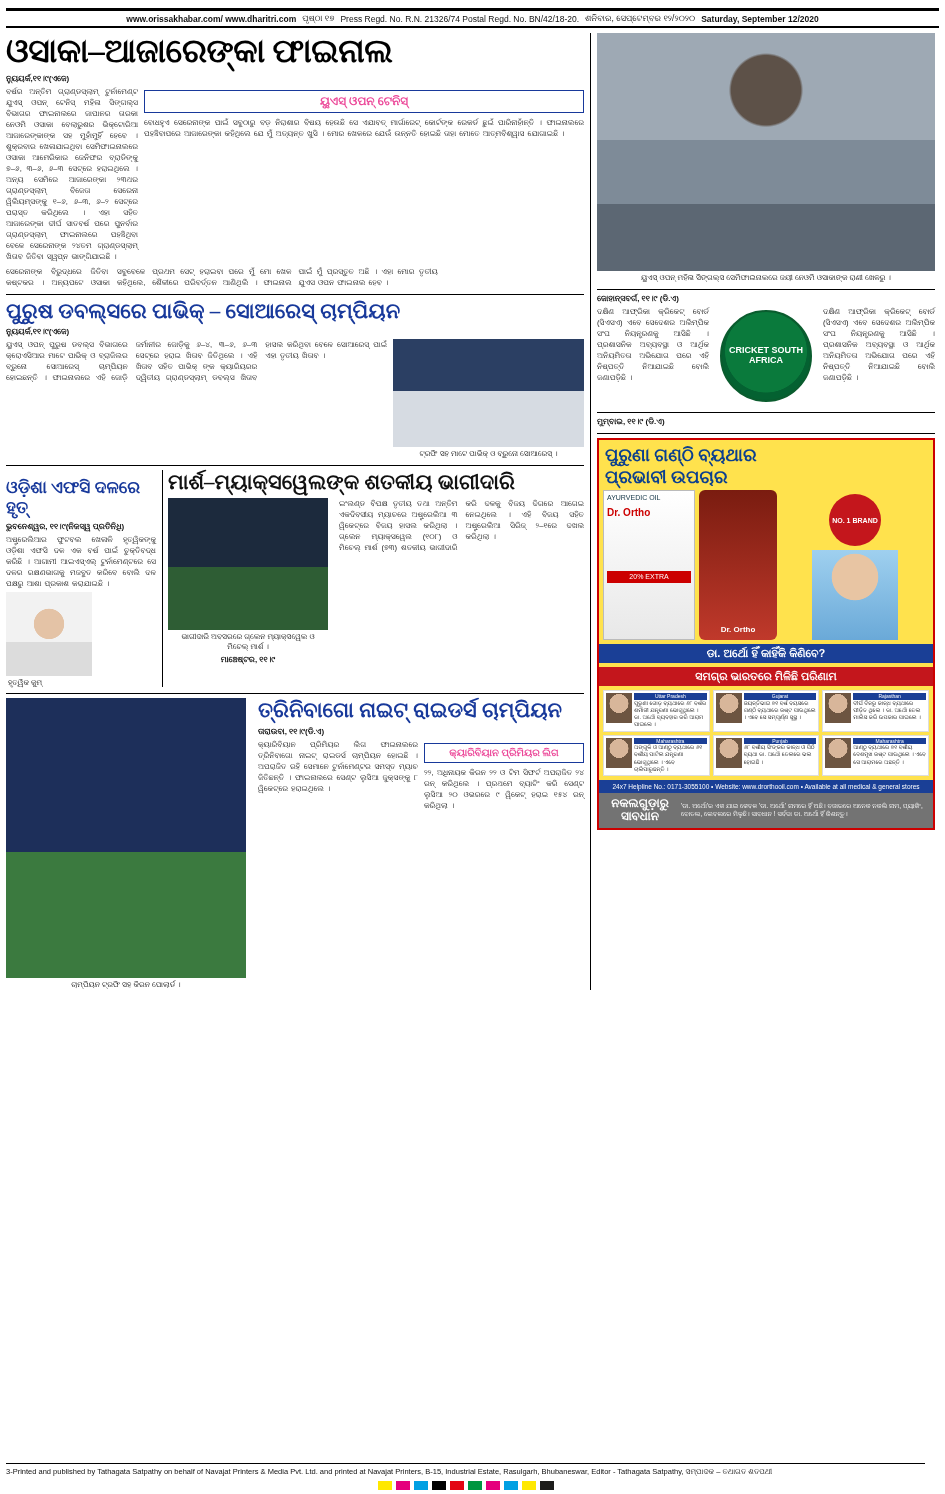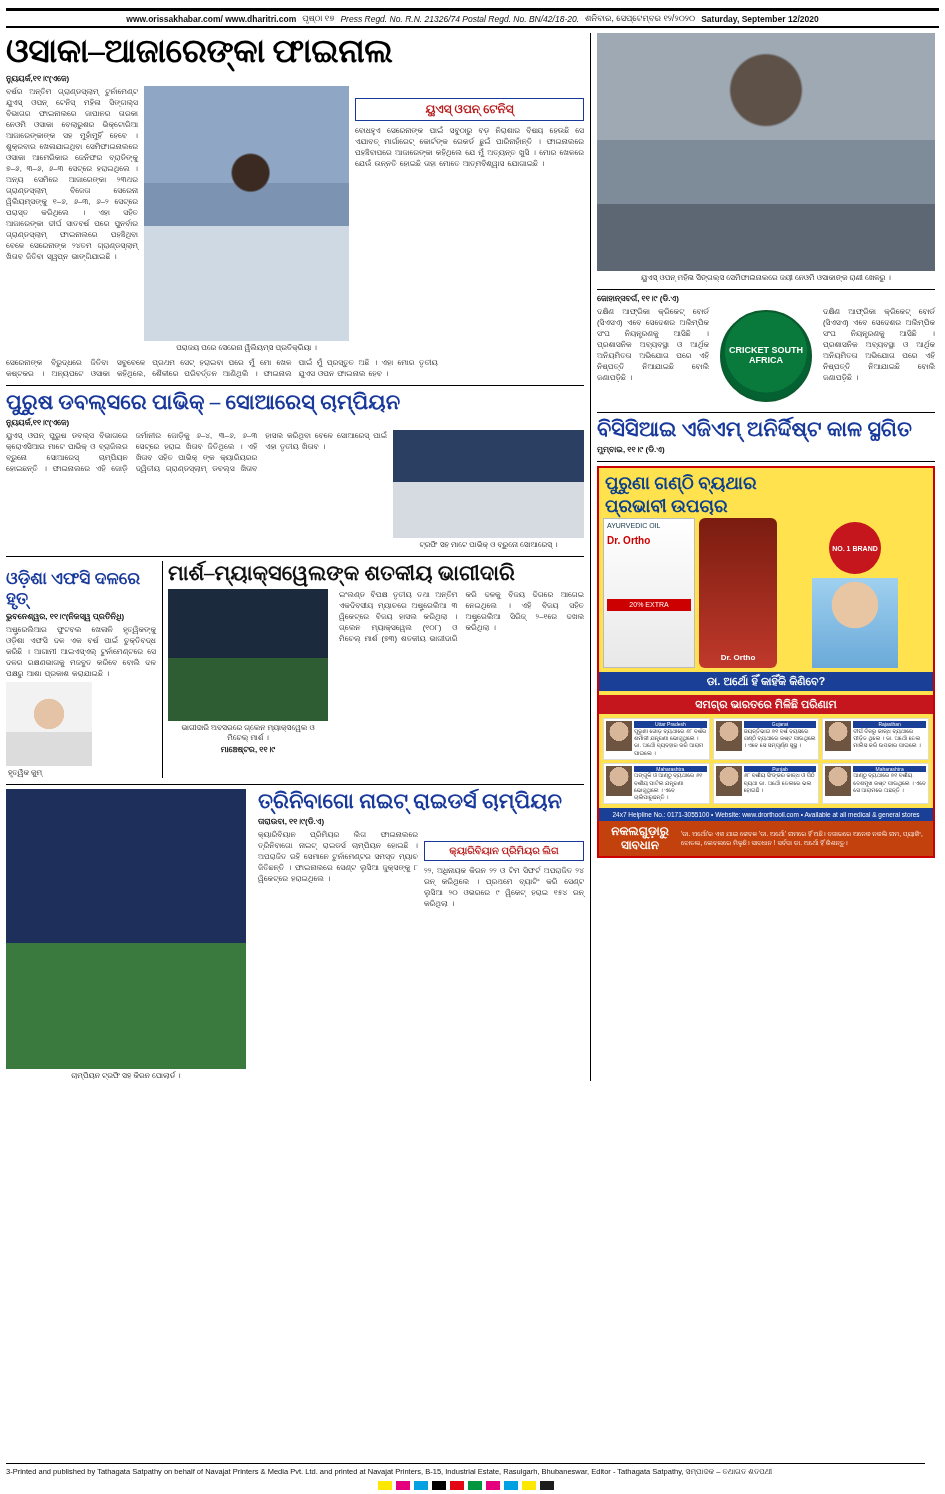--- a/index.html
+++ b/index.html
@@ -22,21 +22,21 @@
   }
   .masthead-sub {
     font-size: 9px; letter-spacing: 4px; color:#143c8c; margin-top:2px;
   }
   .rule-thick { border-top: 2px solid #000; margin: 4px 0 0; }
   .infobar {
     display:flex; align-items:center; justify-content:center; gap:6px;
     font-size: 8.5px; padding: 2px 0; border-top:1px solid #000; border-bottom:2px solid #000;
     font-weight: bold;
   }
-  .infobar .reg { font-weight: normal; font-style: italic; }
+  .infobar .reg { font-weight: normal; }
   .infobar .odia { font-weight: normal; }
 
   
   .content { display:flex; gap:6px; margin-top:5px; }
   .col-left { width: 578px; }
   .col-right { width: 345px; border-left: 1px solid #000; padding-left:6px; }
 
   
   .hl-main {
     font-family: "Liberation Serif", serif;
@@ -57,22 +57,22 @@
 
   
   .body-col { font-size:7.6px; line-height:1.45; text-align:justify; color:#1a1a1a; word-spacing:1px; }
   .cols2 { column-count:2; column-gap:8px; }
   .cols3 { column-count:3; column-gap:8px; }
   .cols4 { column-count:4; column-gap:7px; }
 
   .sect-rule { border-top:1px solid #000; margin:6px 0 4px; }
 
   .tagbox {
-    border:1px solid #18399b; color:#b91c1c; font-weight:bold;
-    font-size:12px; text-align:center; padding:3px 4px; margin:12px 0 4px;
+    border:1px solid #18399b; color:#ec4899; font-weight:bold;
+    font-size:12px; text-align:center; padding:3px 4px; margin:4px 0 4px;
     font-family:"Liberation Serif", serif;
   }
 
   .photo { position:relative; overflow:hidden; background:#cfd6de; }
 
   
   .img-serena { background:
       radial-gradient(circle at 52% 34%, #3a2a22 0 9%, transparent 10%),
       linear-gradient(#8fa6c4 0 38%, #7d93b2 38% 55%, #cfd9e4 55% 100%);
   }
@@ -123,21 +123,21 @@
   .ad-strip {
     background:#c4161c; color:#fff; font-weight:bold; font-size:11px;
     text-align:center; padding:3px; margin-top:4px;
   }
   .ad-strip.blue { background:#1a3f96; }
   .testimonials { display:grid; grid-template-columns:repeat(3,1fr); gap:3px; padding:4px; }
   .testi { background:#fff; border:1px solid #ddd; padding:2px; font-size:5.6px; line-height:1.3; display:flex; gap:2px;}
   .testi .face { width:26px; height:30px; flex:0 0 26px; background:radial-gradient(circle at 50% 35%, #d8b69a 0 40%, #6d5541 41%); }
   .testi .tname { font-size:5px; color:#fff; background:#1a3f96; text-align:center; }
   .ad-foot { background:#1a3f96; color:#fff; font-size:6.5px; padding:3px 4px; text-align:center; }
-  .ad-warn { background:#c2410c; color:#fff; font-size:8px; padding:4px; display:flex; gap:4px; align-items:center;}
+  .ad-warn { background:#737373; color:#fff; font-size:8px; padding:4px; display:flex; gap:4px; align-items:center;}
   .ad-warn .w-left { font-weight:bold; font-size:12px; line-height:1.1; width:74px; text-align:center;}
 
   
   .footer {
     position:absolute; left:6px; right:20px; bottom:4px;
   }
   .footer-text { font-size:7.5px; border-top:1px solid #000; padding:3px 0 2px; }
   .colorbar { display:flex; gap:4px; justify-content:center; padding-top:2px; }
   .colorbar span { width:14px; height:9px; display:inline-block; }
   .cmyk-y{background:#ffe800}.cmyk-m{background:#e5007d}.cmyk-c{background:#00a0e3}.cmyk-k{background:#000}
@@ -166,24 +166,20 @@
       <div>
         <div class="hl-main">ଓସାକା–ଆଜାରେଙ୍କା ଫାଇନାଲ</div>
         <div class="dateline">ନ୍ୟୁୟର୍କ,୧୧।୯(ଏଜେ)</div>
 
         <div class="flexrow" style="margin-top:2px;">
 
           <div style="width:132px;">
             <div class="body-col">ବର୍ଷର ଅନ୍ତିମ ଗ୍ରାଣ୍ଡସ୍ଲାମ୍ ଟୁର୍ନାମେଣ୍ଟ ଯୁଏସ୍ ଓପନ୍ ଟେନିସ୍ ମହିଳା ସିଙ୍ଗଲ୍ସ ବିଭାଗର ଫାଇନାଲରେ ଜାପାନର ତାରକା ନେଓମି ଓସାକା ବେଲାରୁଶର ଭିକ୍ଟୋରିଆ ଆଜାରେଙ୍କାଙ୍କ ସହ ମୁହାଁମୁହିଁ ହେବେ । ଶୁକ୍ରବାର ଖେଳାଯାଇଥିବା ସେମିଫାଇନାଲରେ ଓସାକା ଆମେରିକାର ଜେନିଫର ବ୍ରାଡିଙ୍କୁ ୭–୬, ୩–୬, ୬–୩ ସେଟ୍‌ରେ ହରାଇଥିଲେ । ଅନ୍ୟ ସେମିରେ ଆଜାରେଙ୍କା ୨୩ଥର ଗ୍ରାଣ୍ଡସ୍ଲାମ୍ ବିଜେତା ସେରେନା ୱିଲିୟମ୍ସଙ୍କୁ ୧–୬, ୬–୩, ୬–୨ ସେଟ୍‌ରେ ପରାସ୍ତ କରିଥିଲେ । ଏହା ସହିତ ଆଜାରେଙ୍କା ଦୀର୍ଘ ସାତବର୍ଷ ପରେ ପୁନର୍ବାର ଗ୍ରାଣ୍ଡସ୍ଲାମ୍ ଫାଇନାଲରେ ପହଞ୍ଚିଥିବା ବେଳେ ସେରେନାଙ୍କ ୨୪ତମ ଗ୍ରାଣ୍ଡସ୍ଲାମ୍ ଖିତାବ ଜିତିବା ସ୍ୱପ୍ନ ଭାଙ୍ଗିଯାଇଛି ।</div>
           </div>
 
-          <div style="width:205px;">
-            <div class="photo img-serena" style="height:255px;"></div>
-            <div class="caption">ପରାଜୟ ପରେ ସେରେନା ୱିଲିୟମ୍ସ ପ୍ରତିକ୍ରିୟା ।</div>
-          </div>
 
           <div style="width:auto; flex:1;">
             <div class="tagbox">ୟୁଏସ୍ ଓପନ୍ ଟେନିସ୍</div>
             <div class="body-col">ବୋଧହୁଏ ସେରେନାଙ୍କ ପାଇଁ ସବୁଠାରୁ ବଡ଼ ନିରାଶାର ବିଷୟ ହେଉଛି ସେ ଏଯାବତ୍ ମାର୍ଗାରେଟ୍ କୋର୍ଟଙ୍କ ରେକର୍ଡ ଛୁଇଁ ପାରିନାହାଁନ୍ତି । ଫାଇନାଲରେ ପହଞ୍ଚିବାପରେ ଆଜାରେଙ୍କା କହିଥିଲେ ଯେ ମୁଁ ଅତ୍ୟନ୍ତ ଖୁସି । ମୋର ଖେଳରେ ଯେଉଁ ଉନ୍ନତି ହୋଇଛି ତାହା ମୋତେ ଆତ୍ମବିଶ୍ୱାସ ଯୋଗାଇଛି ।</div>
           </div>
         </div>
 
         <div class="body-col cols4" style="margin-top:4px;">ସେରେନାଙ୍କ ବିରୁଦ୍ଧରେ ଜିତିବା ସବୁବେଳେ କଷ୍ଟକର । ଅନ୍ୟପଟେ ଓସାକା କହିଥିଲେ, ପ୍ରଥମ ସେଟ୍ ହରାଇବା ପରେ ମୁଁ ମୋ ଖେଳ ଶୈଳୀରେ ପରିବର୍ତ୍ତନ ଆଣିଥିଲି । ଫାଇନାଲ ପାଇଁ ମୁଁ ପ୍ରସ୍ତୁତ ଅଛି । ଏହା ମୋର ତୃତୀୟ ଯୁଏସ ଓପନ ଫାଇନାଲ ହେବ ।</div>
       </div>
 
@@ -276,21 +272,20 @@
           </div>
           <div style="flex:1;">
             <div class="body-col">ଦକ୍ଷିଣ ଆଫ୍ରିକା କ୍ରିକେଟ୍ ବୋର୍ଡ (ସିଏସଏ) ଏବେ ସେଦେଶର ଅଲିମ୍ପିକ ସଂଘ ନିୟନ୍ତ୍ରଣକୁ ଆସିଛି । ପ୍ରଶାସନିକ ଅବ୍ୟବସ୍ଥା ଓ ଆର୍ଥିକ ଅନିୟମିତତା ଅଭିଯୋଗ ପରେ ଏହି ନିଷ୍ପତ୍ତି ନିଆଯାଇଛି ବୋଲି ଜଣାପଡ଼ିଛି ।</div>
           </div>
         </div>
       </div>
 
       <div class="sect-rule"></div>
 
       <div>
-        <div class="hl-2 hl-blue">ବିସିସିଆଇ ଏଜିଏମ୍ ଅନିର୍ଦ୍ଦିଷ୍ଟ କାଳ ସ୍ଥଗିତ</div>
         <div class="dateline">ମୁମ୍ବାଇ, ୧୧।୯ (ଡି.ଏ)</div>
       </div>
 
       <div class="sect-rule"></div>
 
       <div class="ad">
         <div class="ad-head">ପୁରୁଣା ଗଣ୍ଠି ବ୍ୟଥାର</div>
         <div class="ad-head" style="padding-top:0;">ପ୍ରଭାବୀ ଉପଚାର</div>
 
         <div class="ad-body">

